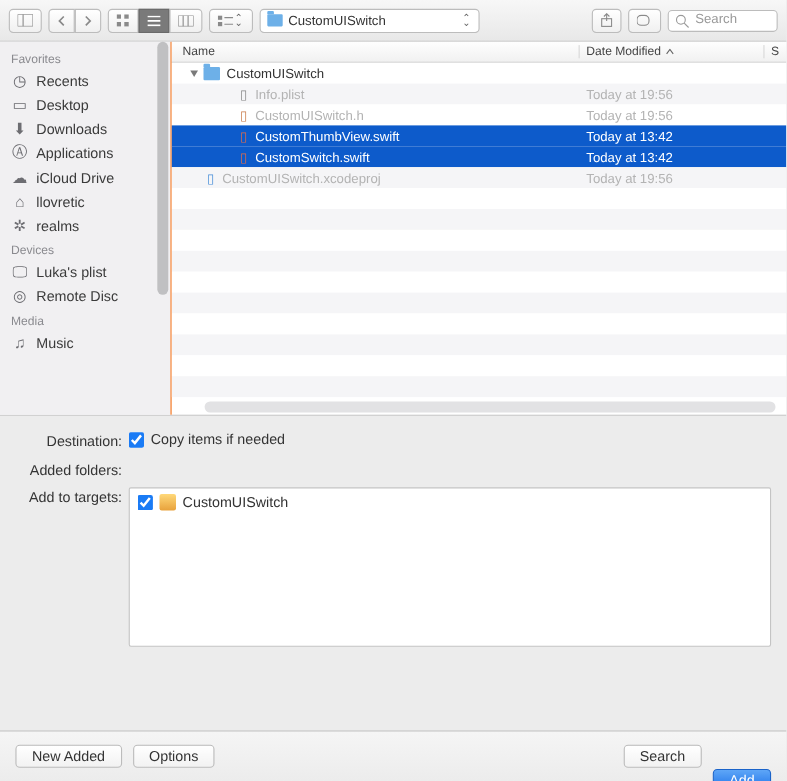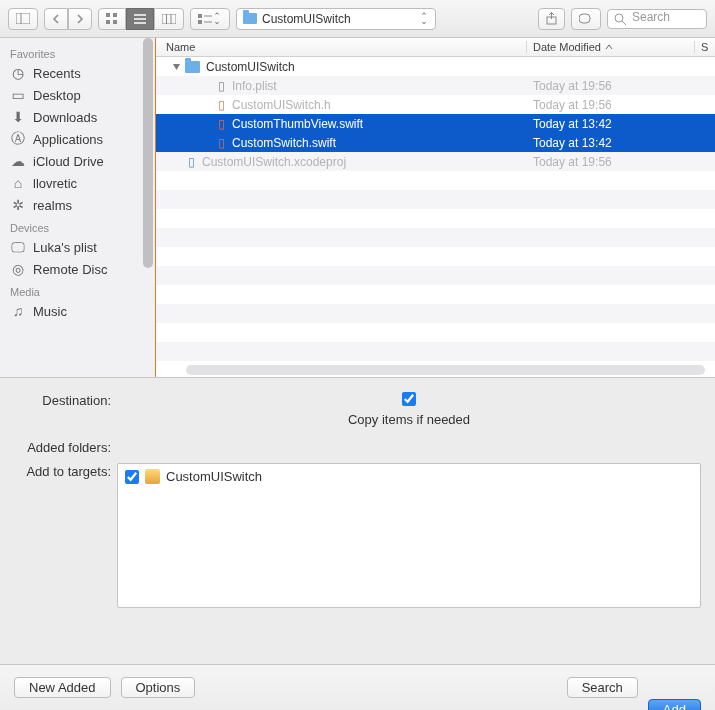--- a/index.html
+++ b/index.html
@@ -46,21 +46,21 @@
 .file-ic { width: 13px; height: 15px; display:inline-flex; align-items:center; justify-content:center; font-size:12px;}
 .folder-ic { width: 15px; height: 12px; background:#6db0e8; border-radius:1px; position:relative; margin-right:2px;}
 .folder-ic::before{content:"";position:absolute;top:-3px;left:0;width:6px;height:3px;background:#6db0e8;border-radius:1px 1px 0 0;}
 .hscroll { position:absolute; bottom:2px; left:30px; right:10px; height:10px; background:#e2e2e4; border-radius:5px;}
 
 
 .options { padding: 14px 14px 14px 22px; }
 .opt-row { display: flex; align-items: flex-start; margin-bottom: 8px; }
 .opt-label { width: 95px; text-align: right; font-size: 13px; color: #343434; padding-right: 6px; padding-top: 1px;}
 .opt-val { flex: 1; font-size: 13px; }
-.opt-val label { display: flex; align-items: center; gap: 6px; margin-bottom: 4px; cursor:default;flex-direction:column;}
+.opt-val label { display: flex; align-items: center; gap: 6px; margin-bottom: 4px; cursor:default;}
 input[type=checkbox],input[type=radio]{ width:14px; height:14px; accent-color:#1a7bf5; margin:0;}
 .targets-box { flex:1; height: 145px; background:#fff; border: 1px solid #c4c4c4; border-radius:2px; padding:5px 7px;}
 .targets-box label{display:flex;align-items:center;gap:6px;}
 .app-ic { width:15px; height:15px; background: linear-gradient(#ffd97a,#e8a23c); border-radius:2px; }
 
 
 .footer { margin-top: auto; height: 46px; border-top: 1px solid #c6c6c6; background: linear-gradient(#f5f5f5,#ececec); display: flex; align-items: center; padding: 0 14px; gap: 10px;}
 .btn { height: 21px; background: linear-gradient(#ffffff,#f2f2f2); border: 1px solid #bcbcbc; border-radius: 4px; padding: 0 14px; font-size: 13px; display:inline-flex; align-items:center; cursor:default;}
 .btn.primary { background: linear-gradient(#5ea6f7,#1a6fe8); color:#fff; border-color:#1a63c9;margin-top:44px;}
 .spacer { flex: 1; }

